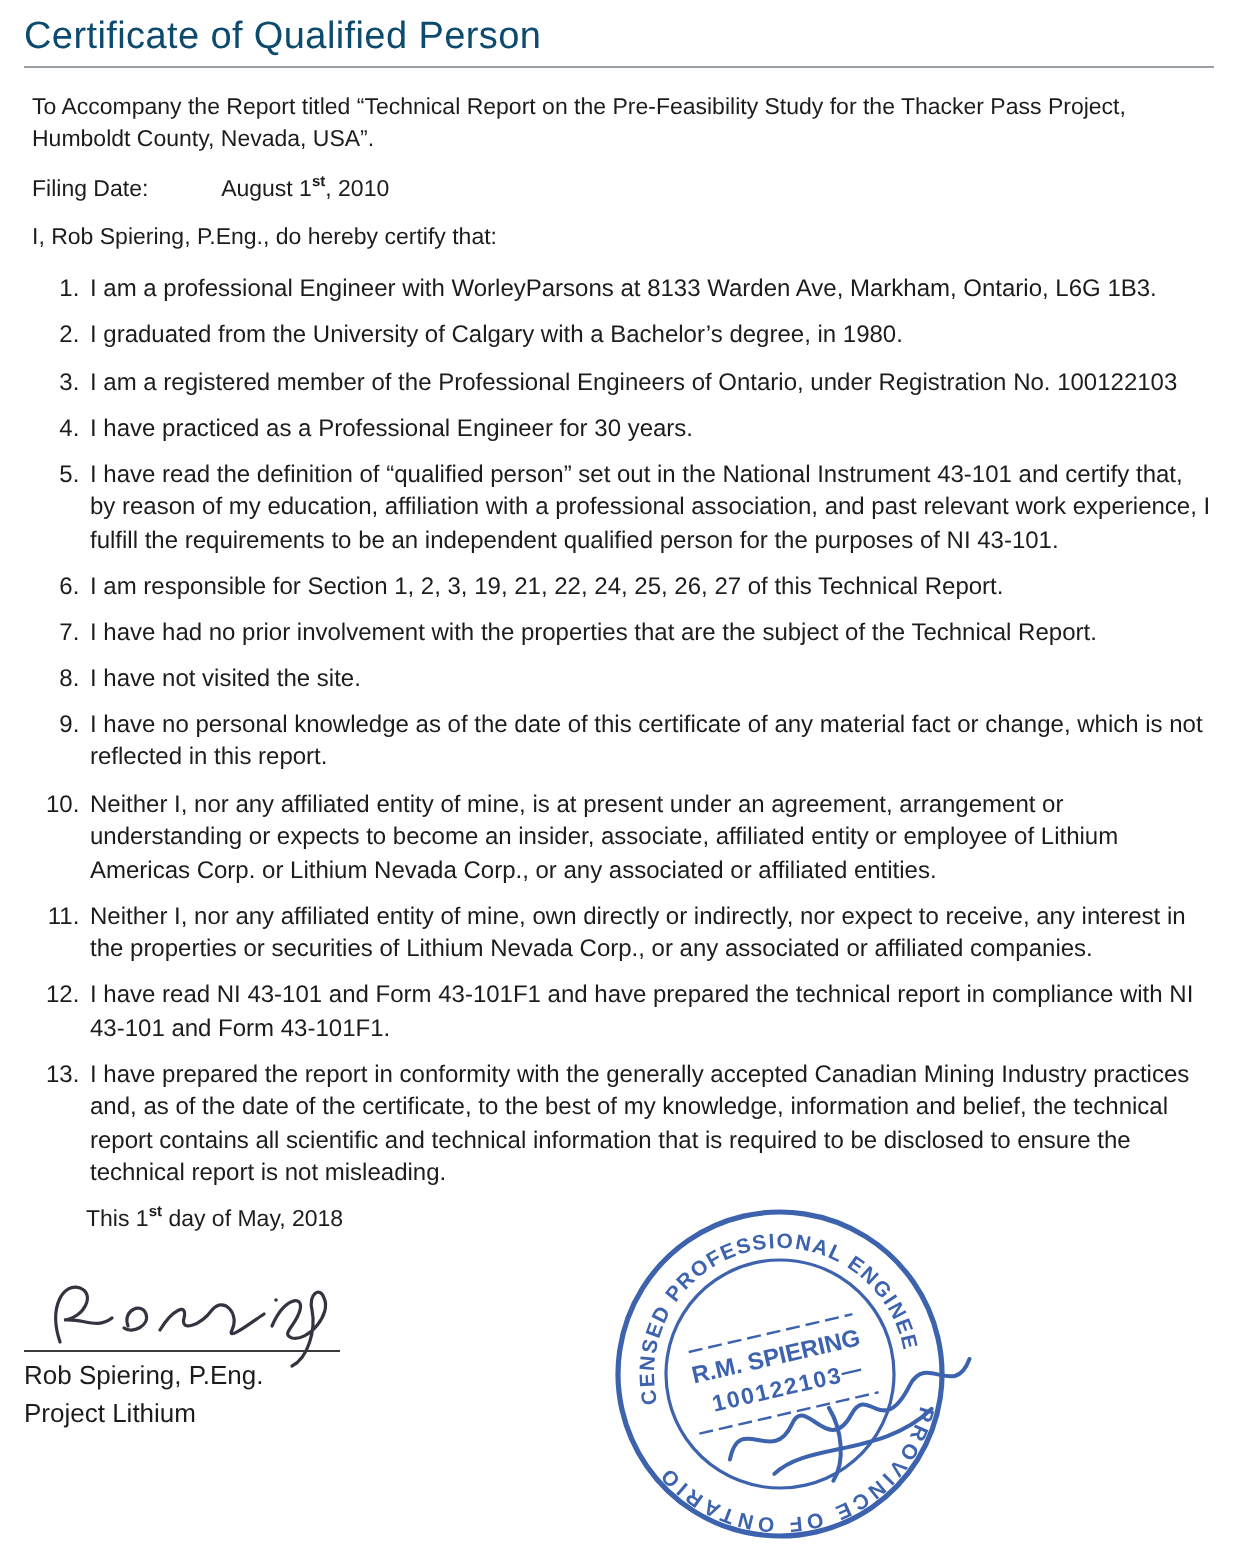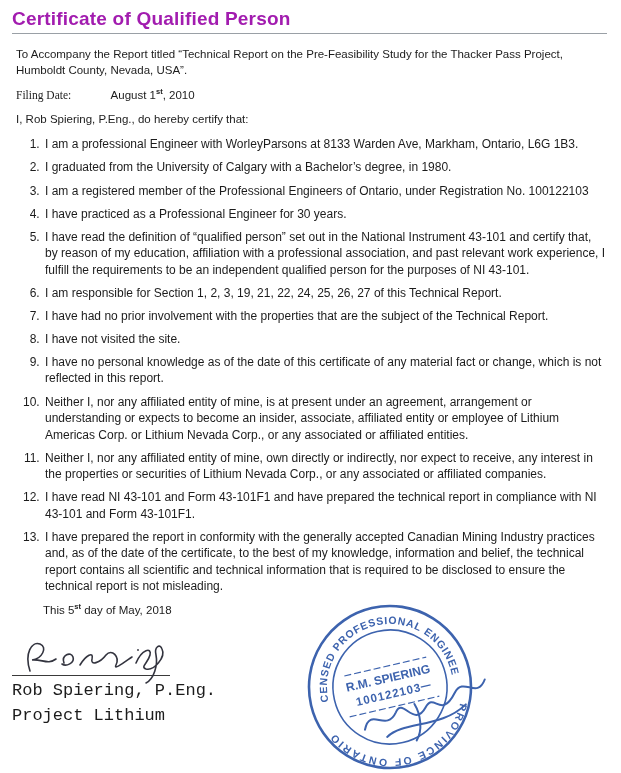--- a/index.html
+++ b/index.html
@@ -15,51 +15,51 @@
   .page {
     box-sizing: border-box;
     width: 621px;
     height: 773px;
     padding: 8px 14px 0 12px;
     position: relative;
   }
   .title {
     margin: 0 0 3px 0;
     font-size: 19px;
-    font-weight: bold;
-    color: #a21caf;
+    font-weight: normal;
+    color: #0c4a6e;
     letter-spacing: 0.2px;
   }
   .title-rule {
     border: none;
     border-top: 1px solid #9aa0a6;
     margin: 0 0 13px 0;
   }
   p { margin: 0 0 9px 4px; font-size: 11.5px; line-height: 1.38; }
   .filing-line { margin-bottom: 8px; }
-  .filing-label { display: inline-block; width: 92px; font-family: Liberation Serif, serif; }
+  .filing-label { display: inline-block; width: 92px; }
   sup { font-size: 7.5px; vertical-align: super; line-height: 0; font-weight: bold; }
   ol.cert-list {
     margin: 4px 0 8px 0;
     padding-left: 31px;
     font-size: 12px;
     line-height: 1.38;
   }
   ol.cert-list li { margin-bottom: 6.5px; padding-left: 2px; }
   .closing-line { margin: 2px 0 14px 31px; }
   .sig-row { position: relative; margin-top: 6px; height: 150px; }
   .sig-block { width: 230px; }
   .sig-script { display: block; margin-left: 4px; }
   .sig-rule {
     width: 158px;
     border-bottom: 1px solid #3a3a3a;
     margin-top: -10px;
     margin-bottom: 3px;
   }
-  .sig-name, .sig-role { font-size: 17px; line-height: 1.45; font-family: Liberation Mono, monospace; }
+  .sig-name, .sig-role { font-size: 13px; line-height: 1.45; }
   .seal-wrap {
     position: absolute;
     left: 272px;
     top: -52px;
     width: 212px;
     height: 212px;
     transform: rotate(-13deg);
   }
 </style>
 </head>
@@ -88,21 +88,21 @@
     <li>I am responsible for Section 1, 2, 3, 19, 21, 22, 24, 25, 26, 27 of this Technical Report.</li>
     <li>I have had no prior involvement with the properties that are the subject of the Technical Report.</li>
     <li>I have not visited the site.</li>
     <li>I have no personal knowledge as of the date of this certificate of any material fact or change, which is not reflected in this report.</li>
     <li>Neither I, nor any affiliated entity of mine, is at present under an agreement, arrangement or understanding or expects to become an insider, associate, affiliated entity or employee of Lithium Americas Corp. or Lithium Nevada Corp., or any associated or affiliated entities.</li>
     <li>Neither I, nor any affiliated entity of mine, own directly or indirectly, nor expect to receive, any interest in the properties or securities of Lithium Nevada Corp., or any associated or affiliated companies.</li>
     <li>I have read NI 43-101 and Form 43-101F1 and have prepared the technical report in compliance with NI 43-101 and Form 43-101F1.</li>
     <li>I have prepared the report in conformity with the generally accepted Canadian Mining Industry practices and, as of the date of the certificate, to the best of my knowledge, information and belief, the technical report contains all scientific and technical information that is required to be disclosed to ensure the technical report is not misleading.</li>
   </ol>
 
-  <p class="closing-line"><span>This 5</span><sup>st</sup><span> day of May, 2018</span></p>
+  <p class="closing-line"><span>This 1</span><sup>st</sup><span> day of May, 2018</span></p>
 
   <div class="sig-row">
 
     <div class="sig-block">
       <svg class="sig-script" width="175" height="52" viewBox="0 0 175 52">
         <g fill="none" stroke="#33343f" stroke-width="1.6" stroke-linecap="round">
           <path d="M14,38 C8,20 16,8 24,11 C32,14 26,26 16,27 C26,26 32,32 40,26"></path>
           <path d="M48,30 C45,22 55,18 57,24 C59,30 50,34 46,31"></path>
           <path d="M64,32 C70,22 78,18 76,26 C74,33 84,30 90,22 C96,15 104,24 100,32 C97,38 110,28 116,24"></path>
           <path d="M120,30 C126,16 136,14 134,22 C132,30 124,34 130,36 C138,38 150,24 146,16 C144,10 138,14 140,22 C142,32 138,46 130,50"></path>

